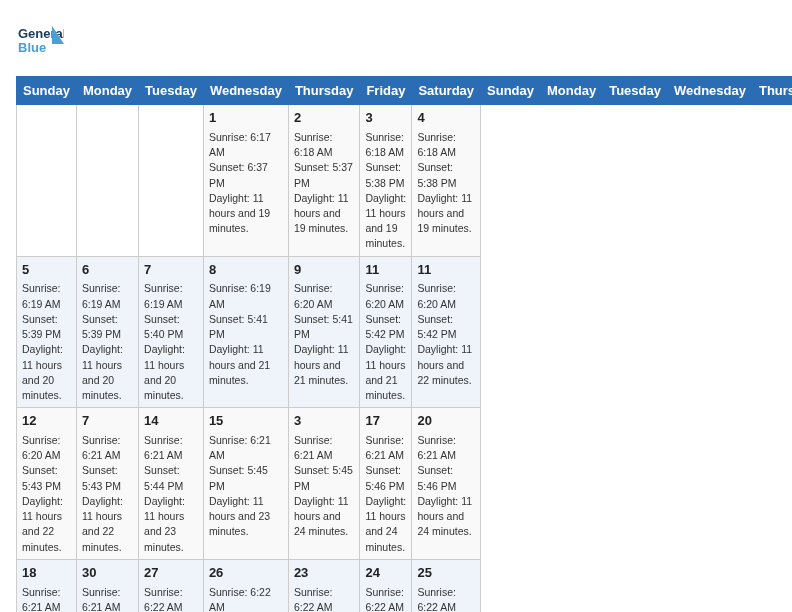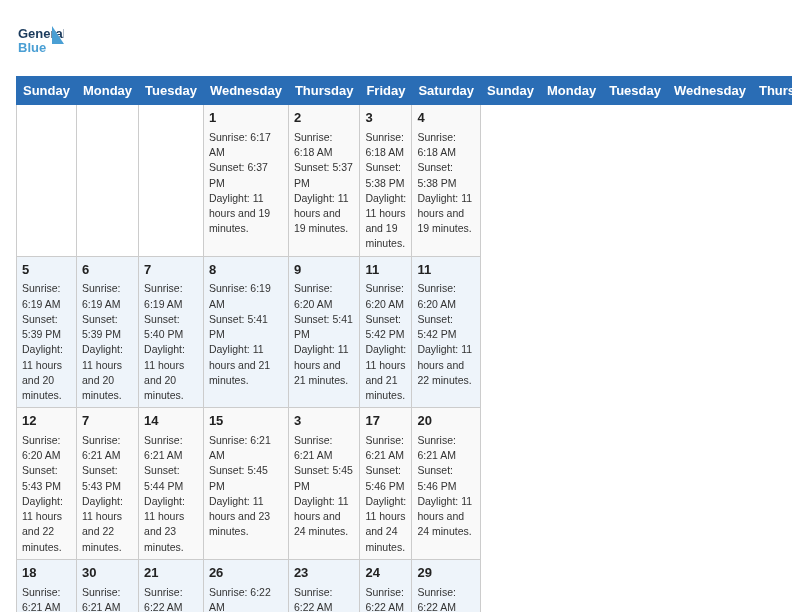--- a/index.html
+++ b/index.html
@@ -173,30 +173,30 @@
 Sunset: 5:46 PM
 Daylight: 11 hours and 24 minutes.</span></td>
       </tr>
       <tr>
         <td><span class="day-num">18</span><span style="white-space: pre-line;">Sunrise: 6:21 AM
 Sunset: 5:47 PM
 Daylight: 11 hours and 25 minutes.</span></td>
         <td><span class="day-num">30</span><span style="white-space: pre-line;">Sunrise: 6:21 AM
 Sunset: 5:47 PM
 Daylight: 11 hours and 25 minutes.</span></td>
-        <td><span class="day-num">21</span><span style="white-space: pre-line;">Sunrise: 6:22 AM
+        <td><span class="day-num">27</span><span style="white-space: pre-line;">Sunrise: 6:22 AM
 Sunset: 5:48 PM
 Daylight: 11 hours and 26 minutes.</span></td>
         <td><span class="day-num">26</span><span style="white-space: pre-line;">Sunrise: 6:22 AM
 Sunset: 5:48 PM
 Daylight: 11 hours and 26 minutes.</span></td>
         <td><span class="day-num">23</span><span style="white-space: pre-line;">Sunrise: 6:22 AM
 Sunset: 5:49 PM
 Daylight: 11 hours and 27 minutes.</span></td>
         <td><span class="day-num">24</span><span style="white-space: pre-line;">Sunrise: 6:22 AM
 Sunset: 5:49 PM
 Daylight: 11 hours and 27 minutes.</span></td>
-        <td><span class="day-num">29</span><span style="white-space: pre-line;">Sunrise: 6:22 AM
+        <td><span class="day-num">25</span><span style="white-space: pre-line;">Sunrise: 6:22 AM
 Sunset: 5:50 PM
 Daylight: 11 hours and 28 minutes.</span></td>
       </tr>
     </tbody>
 </table>
 
 </body></html>

